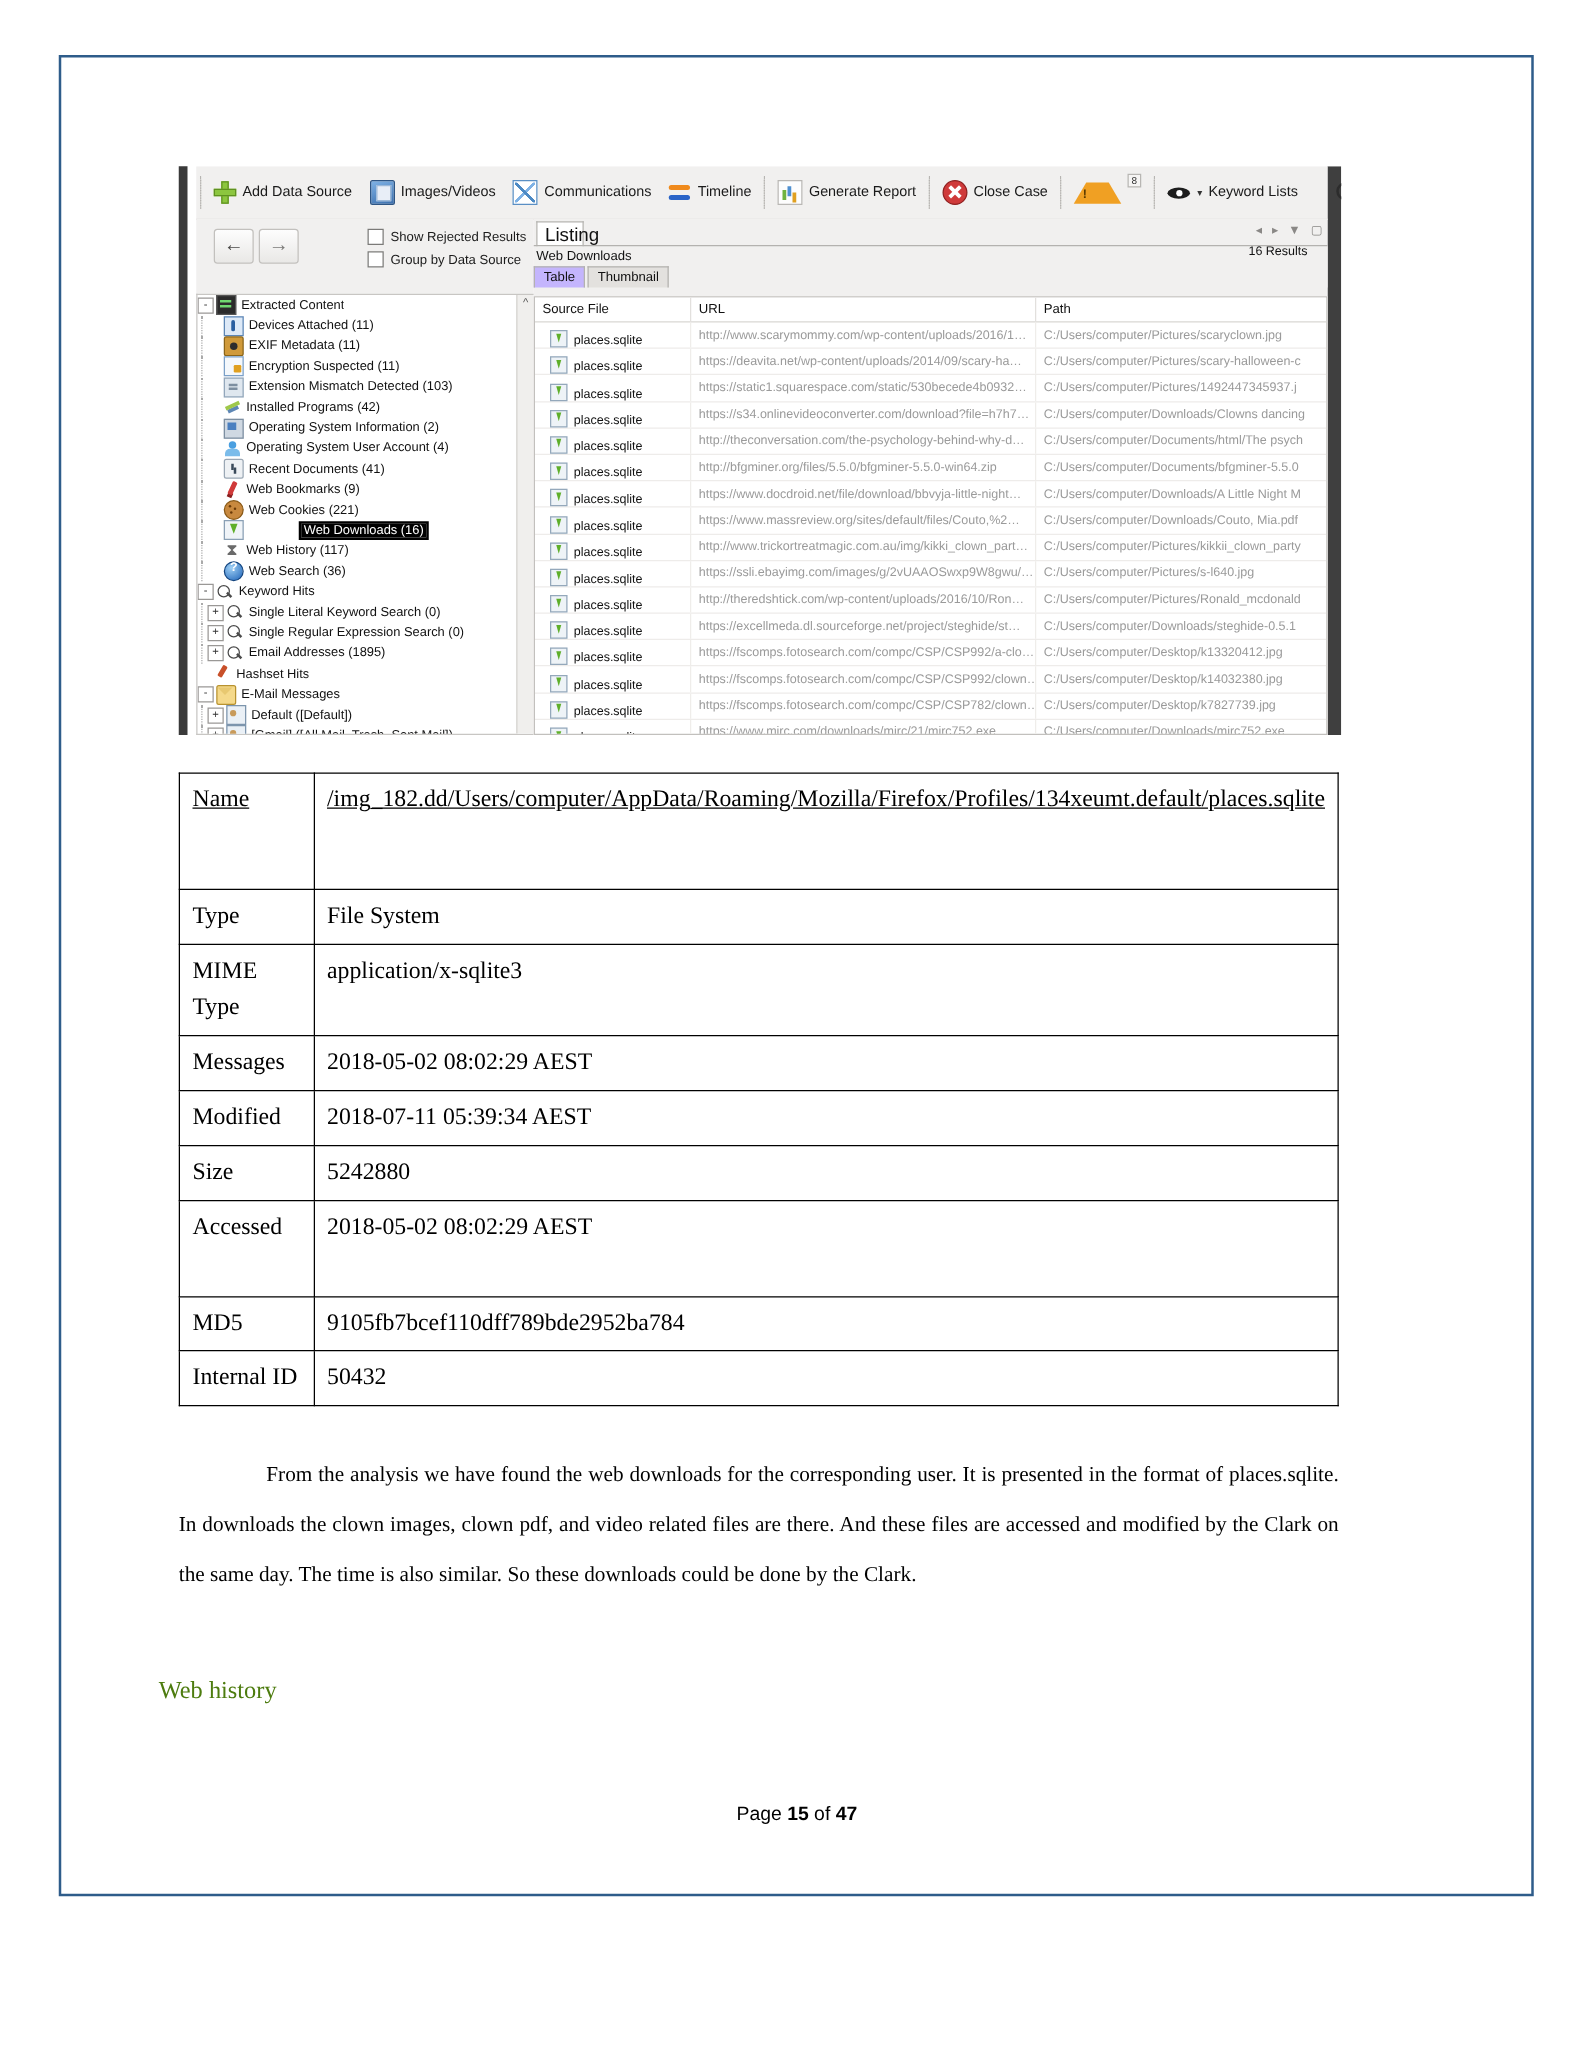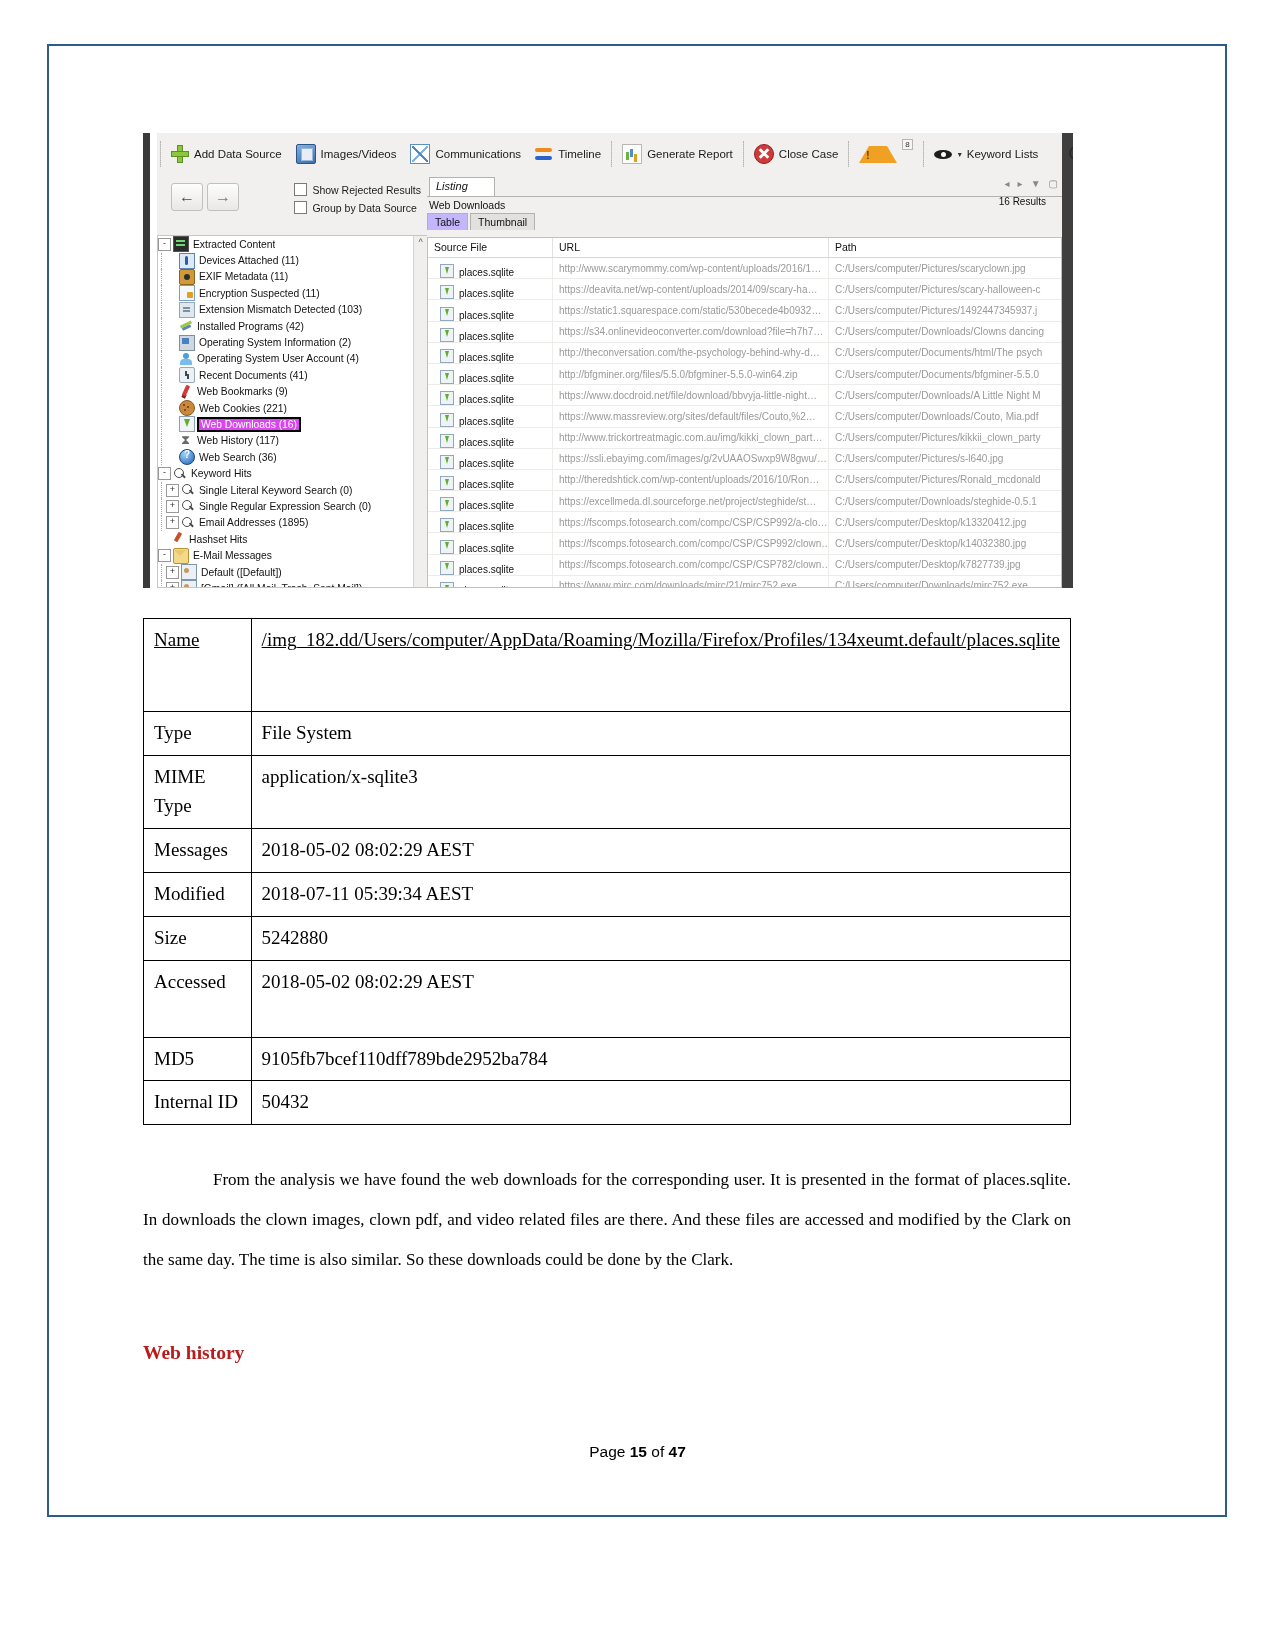--- a/index.html
+++ b/index.html
@@ -114,21 +114,21 @@
   .tree-scroll{position:absolute;right:0;top:0;width:13px;bottom:0;background:#f0efed;border-left:1px solid #d5d3d0;}
   .tree-scroll .arrow{font-size:9px;color:#555;text-align:center;line-height:13px;}
   .trow{display:flex;align-items:center;height:16.4px;font-size:10.3px;color:#111;white-space:nowrap;}
   .tdots{width:8px;height:16px;flex:0 0 8px;position:relative;}
   .tdots::before{content:"";position:absolute;left:3px;top:0;bottom:0;border-left:1px dotted #aaa;}
   .expander{width:11px;height:11px;border:1px solid #9a9896;background:#fff;
     font-size:9px;line-height:9px;text-align:center;color:#333;flex:0 0 11px;margin-right:2px;}
   .tspace{flex:0 0 11px;margin-right:2px;}
   .tico{width:14px;height:14px;flex:0 0 14px;margin-right:4px;position:relative;}
   .tlabel{overflow:hidden;text-overflow:ellipsis;}
-  .tlabel.sel{background:#d946ef;color:#fff;outline:2px solid #000;padding:0 2px;}
+  .tlabel.sel{background:#000000;color:#fff;outline:2px solid #000;padding:0 2px;margin-left:42px;}
 
   
   .ti-ec{background:#2b2b2b;border:1px solid #555;}
   .ti-ec::after{content:"";position:absolute;left:2px;top:3px;width:9px;height:2px;background:#6fd86f;
     box-shadow:0 4px 0 #6fd86f;}
   .ti-dev{background:#dde9f7;border:1px solid #5d86b5;}
   .ti-dev::after{content:"";position:absolute;left:5px;top:2px;width:3px;height:9px;background:#2a5fa0;border-radius:2px;}
   .ti-exif{background:#d09a3a;border:1px solid #8a6418;border-radius:2px;}
   .ti-exif::after{content:"";position:absolute;left:4px;top:4px;width:6px;height:6px;border-radius:50%;background:#2d2d2d;}
   .ti-enc{background:#f4f8fc;border:1px solid #7ba0c8;}
@@ -165,23 +165,23 @@
   .ti-acct{background:#eaf0f6;border:1px solid #7d95ad;}
   .ti-acct::after{content:"";position:absolute;left:2px;top:3px;width:5px;height:5px;border-radius:50%;background:#c89a5a;}
 
   
   .rightpane{
     position:absolute;left:277px;top:42px;right:11px;bottom:0;
     background:#f1f0ef;
   }
   .tabstrip{position:relative;height:22px;}
   .tab-listing{
-    position:absolute;left:2px;top:2px;width:66px;height:20px;
+    position:absolute;left:2px;top:2px;width:38px;height:20px;
     background:#fff;border:1px solid #b4b2af;border-bottom:0;
-    font-size:11px;color:#111;padding:2px 0 0 6px;box-sizing:border-box;font-style:italic;
+    font-size:15px;color:#111;padding:2px 0 0 6px;box-sizing:border-box;
   }
   .tabstrip-line{position:absolute;left:0;right:0;bottom:0;height:1px;background:#b4b2af;}
   .tabstrip-right{position:absolute;right:4px;top:3px;display:flex;gap:8px;align-items:center;
     font-size:10px;color:#8a8886;}
   .pane-title{font-size:10.5px;color:#111;padding:2px 0 1px 2px;background:#f1f0ef;}
   .subtabs{display:flex;align-items:flex-end;height:18px;position:relative;background:#f1f0ef;}
   .stab{font-size:10.5px;padding:2px 7px 2px 7px;border:1px solid #b4b2af;border-bottom:0;
     background:#e3e1de;color:#111;margin-right:2px;}
   .stab.on{background:#c4b5fd;}
   .results-count{position:absolute;right:16px;top:-16px;font-size:10px;color:#111;}
@@ -213,22 +213,22 @@
   .r-mime td{height:58px;}
   .r-accessed td{height:62px;}
 
   
   .para{
     position:absolute;left:143px;top:1160px;width:928px;
     font-size:17px;line-height:40px;color:#000;text-align:justify;
     text-indent:70px;
   }
   .heading{
-    position:absolute;left:143px;top:1342px;
-    font-size:19.5px;font-weight:bold;color:#b91c1c;
+    position:absolute;left:127px;top:1342px;
+    font-size:19.5px;font-weight:normal;color:#4d7c0f;
   }
   .footer{
     position:absolute;left:0;right:0;top:1443px;text-align:center;
     font-family:"Liberation Sans", sans-serif;
     font-size:15.5px;color:#000;
   }
   .footer b{font-weight:bold;}
 </style>
 </head>
 <body>

